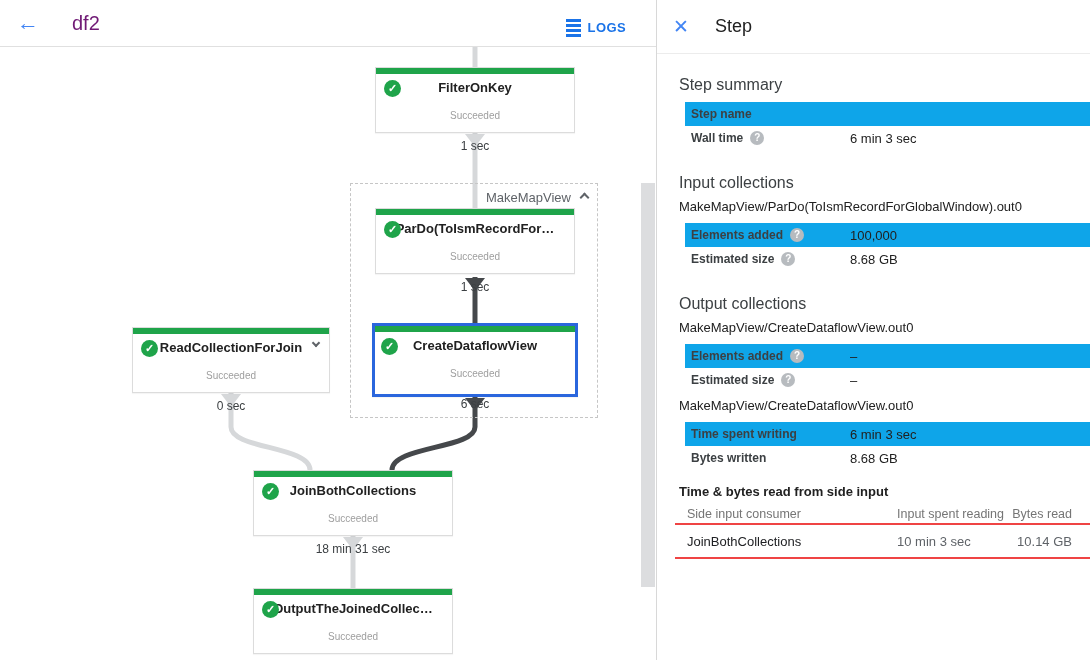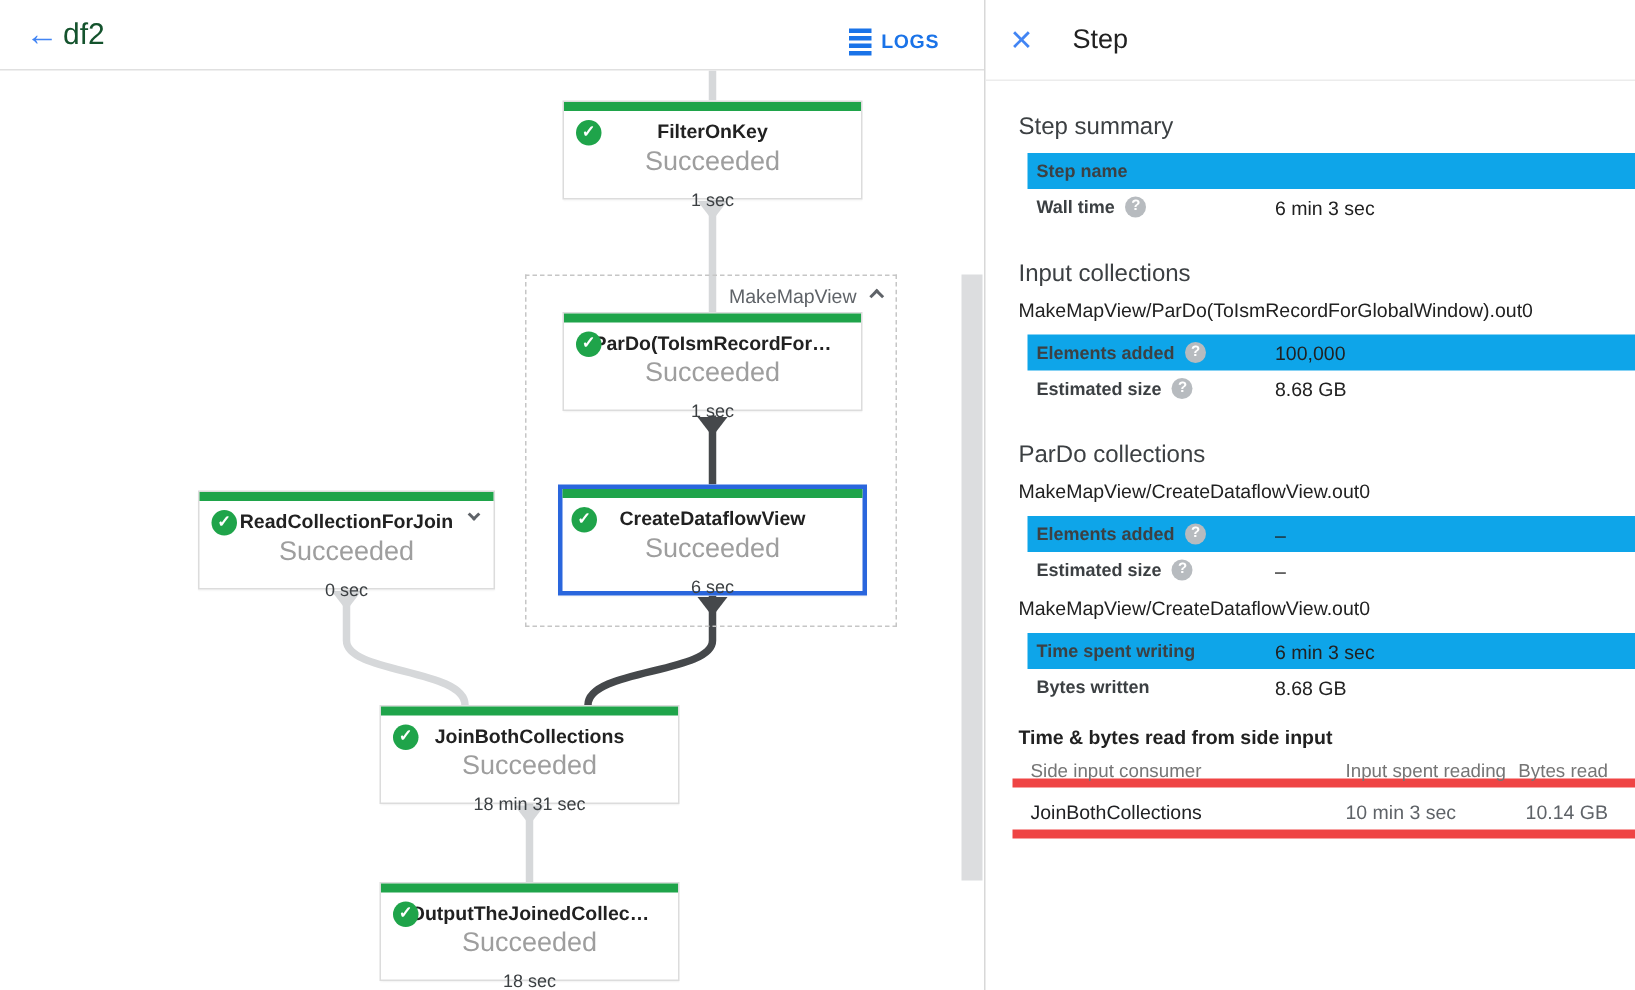--- a/index.html
+++ b/index.html
@@ -6,21 +6,21 @@
   html,body { width:1090px; height:660px; overflow:hidden; background:#fff;
               font-family:"Liberation Sans", sans-serif; }
   .app { position:relative; width:1090px; height:660px; background:#fff; }
 
   
   .graph-panel { position:absolute; left:0; top:0; width:656px; height:660px; background:#fff; }
   .topbar { position:absolute; left:0; top:0; width:656px; height:47px; background:#fff;
             border-bottom:1px solid #e0e0e0; display:flex; align-items:center; }
   .back-btn { width:24px; height:24px; margin-left:16px; color:#4285f4; font-size:22px;
               line-height:24px; text-align:center; cursor:pointer; }
-  .job-title { margin-left:2px; font-size:20px; color:#14532d; }
+  .job-title { margin-left:32px; font-size:20px; color:#701a75; }
   .logs-btn { position:absolute; right:30px; top:0; height:55px; display:flex; align-items:center;
               gap:7px; color:#1a73e8; cursor:pointer; }
   .logs-icon { display:inline-flex; flex-direction:column; gap:2px; }
   .logs-icon i { display:block; width:15px; height:3px; background:#1a73e8; }
   .logs-label { font-size:13px; font-weight:bold; letter-spacing:.4px; }
 
   .canvas { position:absolute; left:0; top:47px; width:656px; height:613px; }
   svg.edges { position:absolute; left:0; top:0; }
 
   .group-box { position:absolute; left:350px; top:136px; width:248px; height:235px;
@@ -32,22 +32,22 @@
   .chev-down { position:absolute; top:12px; right:10px; transform:rotate(135deg); width:6px; height:6px; cursor:pointer; }
 
   .node { position:absolute; width:200px; height:66px; background:#fff;
           border:1px solid #dcdcdc; box-shadow:0 1px 1px rgba(0,0,0,.04);
           text-align:center; cursor:pointer; }
   .node-bar { height:6px; background:#1fa44a; width:100%; }
   .check { position:absolute; left:8px; top:12px; width:17px; height:17px; border-radius:50%;
            background:#1fa44a; color:#fff; font-size:11px; font-weight:bold; line-height:17px;
            text-align:center; }
   .node-title  { margin-top:6px; font-size:13px; font-weight:bold; color:#212121; white-space:nowrap; }
-  .node-status { margin-top:2px; font-size:18px; color:#9e9e9e; }
-  .node-time   { margin-top:8px; font-size:12px; color:#3c4043; }
+  .node-status { margin-top:15px; font-size:10px; color:#9e9e9e; }
+  .node-time   { margin-top:18px; font-size:12px; color:#3c4043; }
   .node.selected { border:3px solid #2a66dd; width:206px; height:74px; }
   .node.selected .check { left:6px; top:12px; }
 
   .vscroll { position:absolute; left:641px; top:183px; width:14px; height:404px;
              background:#dcdddf; cursor:pointer; }
 
   
   .detail-panel { position:absolute; left:656px; top:0; width:434px; height:660px;
                   background:#fff; border-left:1px solid #d8d8d8; }
   .panel-header { height:54px; border-bottom:1px solid #ececec; display:flex; align-items:center; }
@@ -62,21 +62,21 @@
   .kv.first { margin-top:7px; }
   .kv.gray { background:#0ea5e9; }
   .kv .k { font-size:12px; font-weight:bold; color:#3c4043; }
   .kv .v { position:absolute; left:165px; font-size:13px; color:#212121; }
   .help { display:inline-block; width:14px; height:14px; margin-left:7px; border-radius:50%;
           background:#b7bbbf; color:#fff; font-size:10px; font-weight:bold; line-height:14px;
           text-align:center; cursor:pointer; }
 
   .sit { margin:14px 0 0 18px; }
   .sit-h { padding-left:4px; font-size:13px; font-weight:bold; color:#212121; line-height:16px; }
-  .sit-header, .sit-row { position:relative; border-bottom:6px solid #ef4444; }
+  .sit-header, .sit-row { position:relative; border-bottom:2px solid #ef4444; }
   .sit-header { height:21px; margin-top:4px; }
   .sit-header span { position:absolute; top:3px; font-size:12.5px; color:#757575; }
   .sit-row { height:34px; }
   .sit-row span { position:absolute; top:9px; font-size:13px; color:#5f6368; }
   .c1 { left:12px; }  .c2 { left:222px; }
   .c3 { left:auto !important; right:18px; }
   .sit-row .c1 { color:#202124; }
 </style>
 </head>
 <body>
@@ -195,21 +195,21 @@
       <span class="k">Elements added</span>
       <span class="help">?</span>
       <span class="v">100,000</span>
     </div>
     <div class="kv">
       <span class="k">Estimated size</span>
       <span class="help">?</span>
       <span class="v">8.68 GB</span>
     </div>
 
-    <div class="sec-h after">ParDo collections</div>
+    <div class="sec-h after">Output collections</div>
     <div class="sub">MakeMapView/CreateDataflowView.out0</div>
     <div class="kv gray first">
       <span class="k">Elements added</span>
       <span class="help">?</span>
       <span class="v">–</span>
     </div>
     <div class="kv">
       <span class="k">Estimated size</span>
       <span class="help">?</span>
       <span class="v">–</span>

